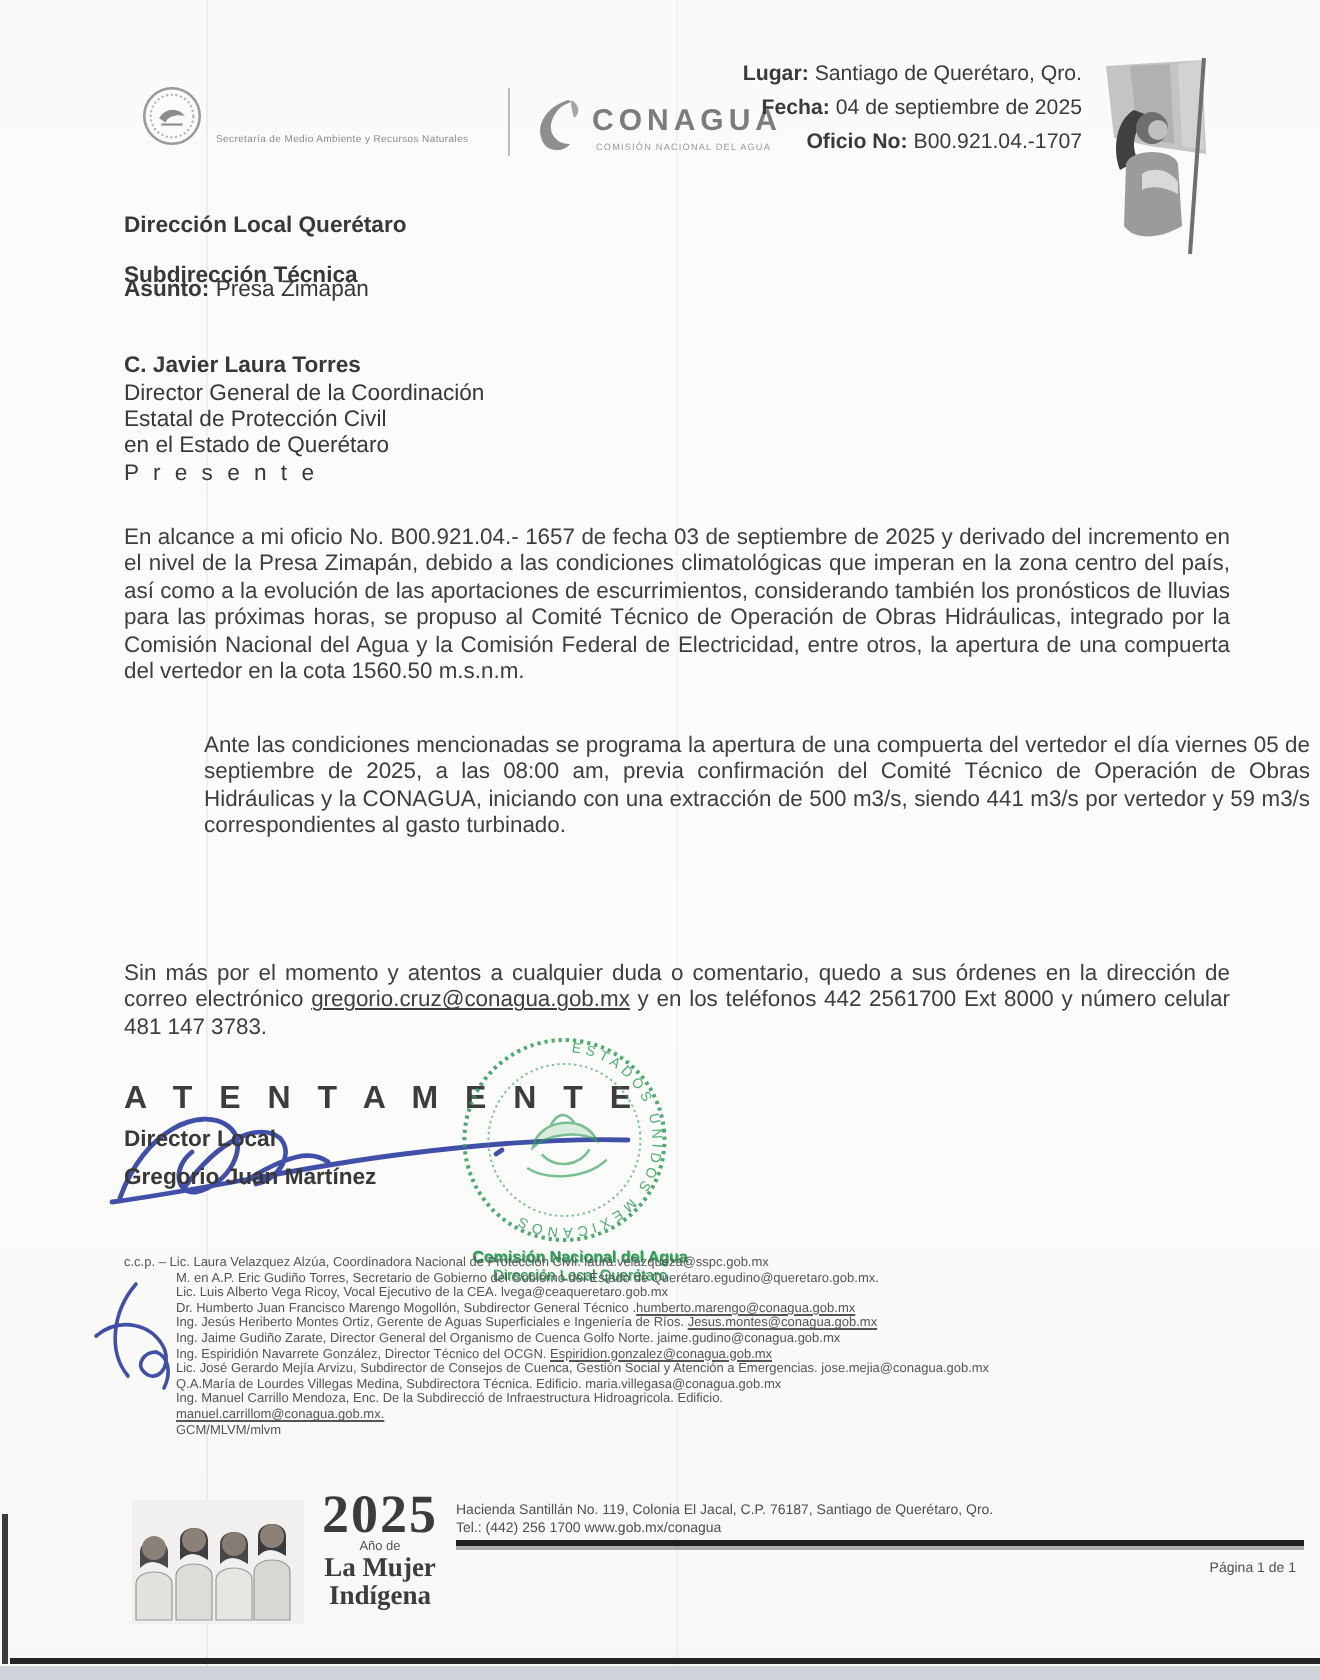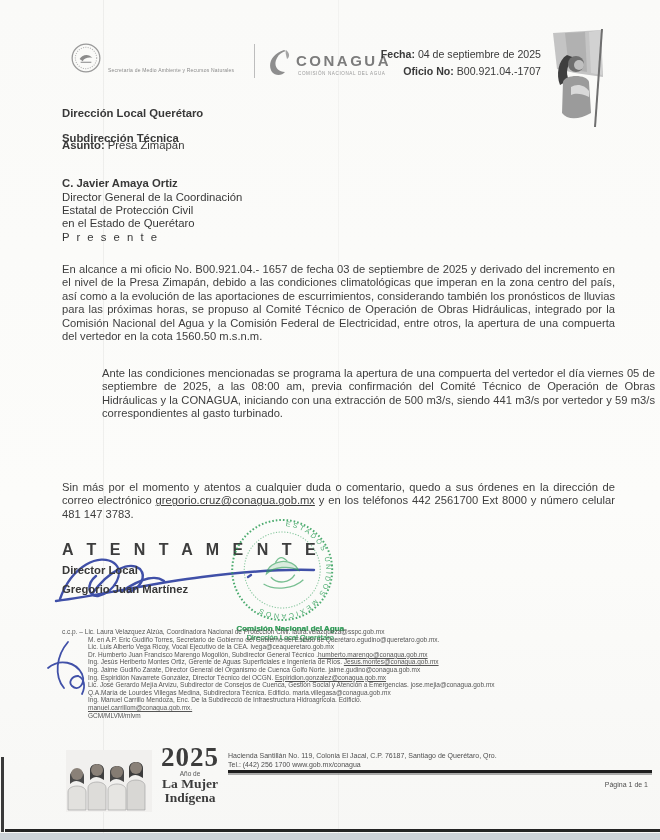--- a/index.html
+++ b/index.html
@@ -51,20 +51,24 @@
 
   <span class="abs" style="left:264px;top:47px;width:28px;height:28px;">
     <svg width="28" height="28" viewBox="0 0 28 28">
       <path d="M20,3 C8,7 3,17 8,25 C11,29 18,29 21,25 C13,25 9,18 13,11 C15,7 18,5 22,4 Z" fill="#8e8e8e"></path>
       <path d="M22,3 C26,6 26,10 23,12 C22,8 21,5 22,3 Z" fill="#a5a5a5"></path>
     </svg>
   </span>
   <div class="abs conagua-word" style="left:296px;top:52px;">CONAGUA</div>
   <div class="abs conagua-sub" style="left:298px;top:71px;width:120px;">COMISIÓN NACIONAL DEL AGUA</div>
 
+  <div class="abs meta-line" style="left:345px;top:31px;width:196px;text-align:right;">
+    <span class="b">Lugar:</span>
+    <span>Santiago de Querétaro, Qro.</span>
+  </div>
   <div class="abs meta-line" style="left:345px;top:48px;width:196px;text-align:right;">
     <span class="b">Fecha:</span>
     <span>04 de septiembre de 2025</span>
   </div>
   <div class="abs meta-line" style="left:345px;top:65px;width:196px;text-align:right;">
     <span class="b">Oficio No:</span>
     <span>B00.921.04.-1707</span>
   </div>
 
   <span class="abs" style="left:545px;top:27px;width:72px;height:105px;">
@@ -80,21 +84,21 @@
       <path d="M26,60 C32,56 40,58 44,64 L44,70 C36,66 30,66 26,68 Z" fill="#d9d9d9"></path>
     </svg>
   </span>
 
   <div class="abs addr b" style="top:107px;">Dirección Local Querétaro</div>
   <div class="abs addr b" style="top:132px;">Subdirección Técnica</div>
   <div class="abs addr" style="top:139px;">
     <span class="b">Asunto:</span>
     <span>Presa Zimapán</span>
   </div>
-  <div class="abs addr b" style="top:177px;">C. Javier Amaya Ortiz</div>
+  <div class="abs addr b" style="top:177px;">C. Javier Laura Torres</div>
   <div class="abs addr" style="top:191px;">Director General de la Coordinación</div>
   <div class="abs addr" style="top:204px;">Estatal de Protección Civil</div>
   <div class="abs addr" style="top:217px;">en el Estado de Querétaro</div>
   <div class="abs addr" style="top:231px;letter-spacing:2px;">P r e s e n t e</div>
 
   <div class="abs par" style="top:263px;">En alcance a mi oficio No. B00.921.04.- 1657 de fecha 03 de septiembre de 2025 y derivado del incremento en el nivel de la Presa Zimapán, debido a las condiciones climatológicas que imperan en la zona centro del país, así como a la evolución de las aportaciones de escurrimientos, considerando también los pronósticos de lluvias para las próximas horas, se propuso al Comité Técnico de Operación de Obras Hidráulicas, integrado por la Comisión Nacional del Agua y la Comisión Federal de Electricidad, entre otros, la apertura de una compuerta del vertedor en la cota 1560.50 m.s.n.m.</div>
   <div class="abs par" style="top:367px;margin-left:40px;">Ante las condiciones mencionadas se programa la apertura de una compuerta del vertedor el día viernes 05 de septiembre de 2025, a las 08:00 am, previa confirmación del Comité Técnico de Operación de Obras Hidráulicas y la CONAGUA, iniciando con una extracción de 500 m3/s, siendo 441 m3/s por vertedor y 59 m3/s correspondientes al gasto turbinado.</div>
   <div class="abs par" style="top:481px;">
     <span>Sin más por el momento y atentos a cualquier duda o comentario, quedo a sus órdenes en la dirección de correo electrónico </span><span class="u">gregorio.cruz@conagua.gob.mx</span><span> y en los teléfonos 442 2561700 Ext 8000 y número celular 481 147 3783.</span>
   </div>

